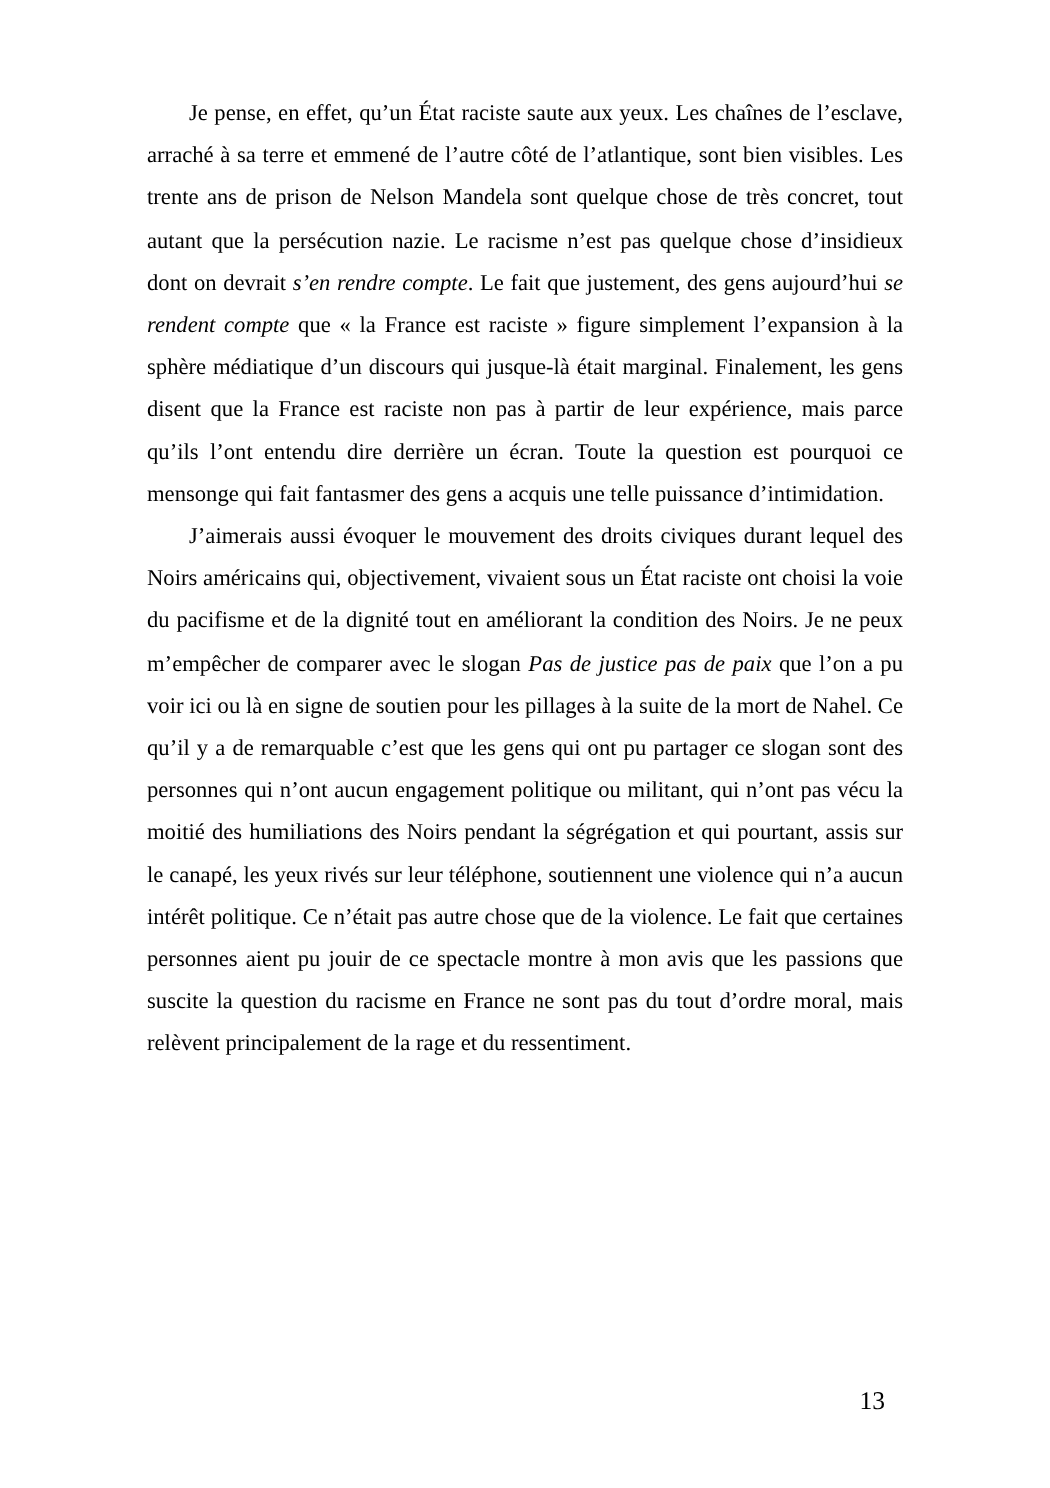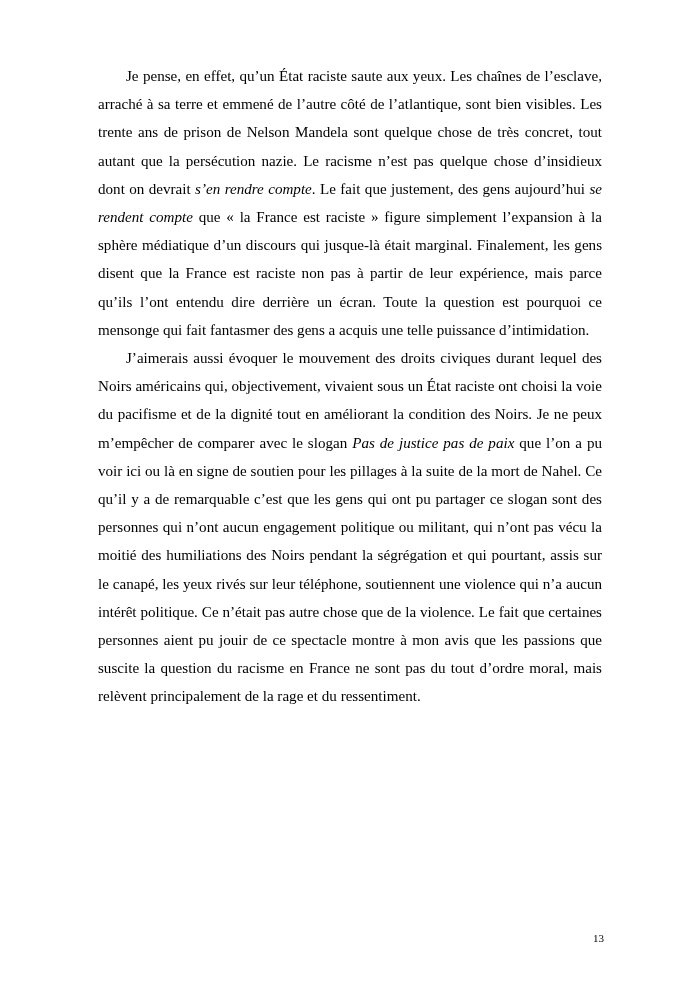--- a/index.html
+++ b/index.html
@@ -37,23 +37,23 @@
     text-indent: 28px;
   }
   .gap {
     height: 56px;
   }
   .it {
     font-style: italic;
   }
   .folio {
     position: absolute;
-    right: 96px;
+    right: 110px;
     bottom: 48px;
-    font-size: 11px;
+    font-size: 17px;
     font-family: "Liberation Serif", "DejaVu Serif", serif;
   }
 </style>
 </head>
 <body>
 
 <div class="page">
   <div class="body-text">
     <p class="para" id="para-1"><span>Je pense, en effet, qu’un État raciste saute aux yeux. Les chaînes de l’esclave, arraché à sa terre et emmené de l’autre côté de l’atlantique, sont bien visibles. Les trente ans de prison de Nelson Mandela sont quelque chose de très concret, tout autant que la persécution nazie. Le racisme n’est pas quelque chose d’insidieux dont on devrait </span><span class="it">s’en rendre compte</span><span>. Le fait que justement, des gens aujourd’hui </span><span class="it">se rendent compte</span><span> que « la France est raciste » figure simplement l’expansion à la sphère médiatique d’un discours qui jusque-là était marginal. Finalement, les gens disent que la France est raciste non pas à partir de leur expérience, mais parce qu’ils l’ont entendu dire derrière un écran. Toute la question est pourquoi ce mensonge qui fait fantasmer des gens a acquis une telle puissance d’intimidation.</span></p>
     <p class="para" id="para-2"><span>J’aimerais aussi évoquer le mouvement des droits civiques durant lequel des Noirs américains qui, objectivement, vivaient sous un État raciste ont choisi la voie du pacifisme et de la dignité tout en améliorant la condition des Noirs. Je ne peux m’empêcher de comparer avec le slogan </span><span class="it">Pas de justice pas de paix</span><span> que l’on a pu voir ici ou là en signe de soutien pour les pillages à la suite de la mort de Nahel. Ce qu’il y a de remarquable c’est que les gens qui ont pu partager ce slogan sont des personnes qui n’ont aucun engagement politique ou militant, qui n’ont pas vécu la moitié des humiliations des Noirs pendant la ségrégation et qui pourtant, assis sur le canapé, les yeux rivés sur leur téléphone, soutiennent une violence qui n’a aucun intérêt politique. Ce n’était pas autre chose que de la violence. Le fait que certaines personnes aient pu jouir de ce spectacle montre à mon avis que les passions que suscite la question du racisme en France ne sont pas du tout d’ordre moral, mais relèvent principalement de la rage et du ressentiment.</span></p>

